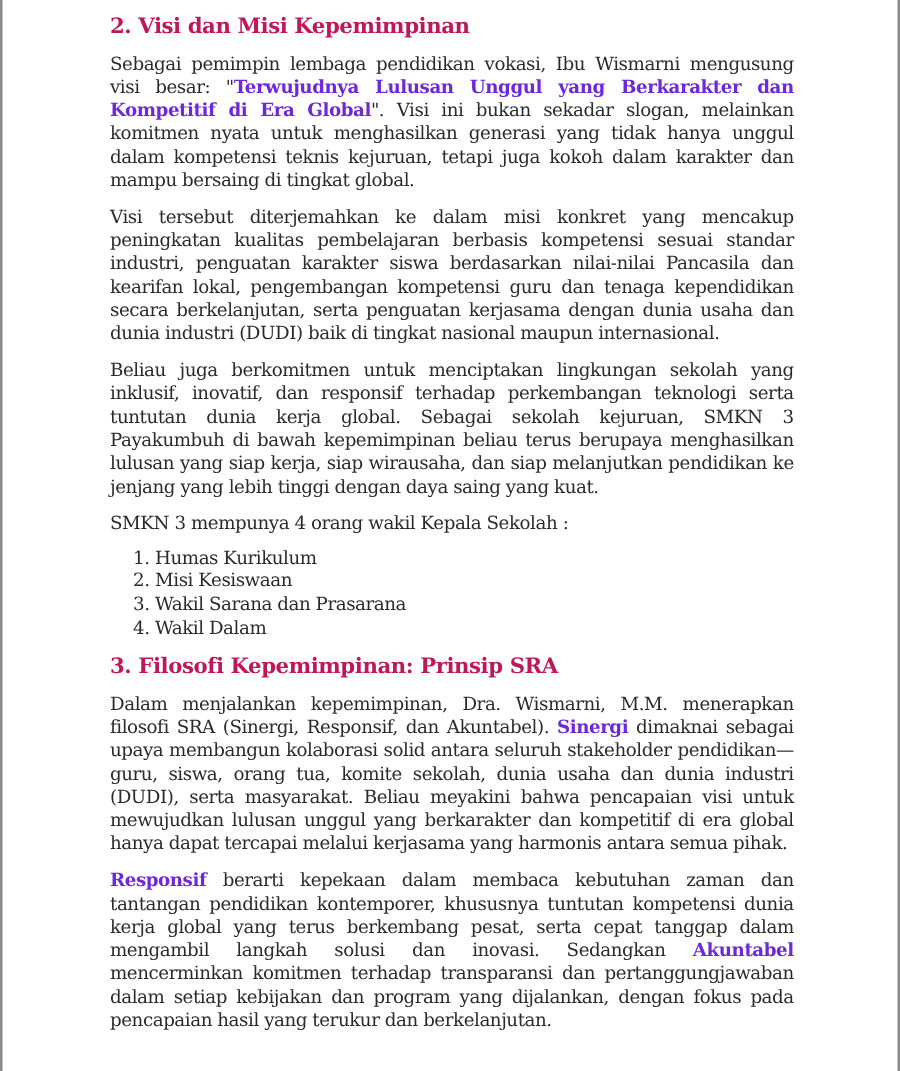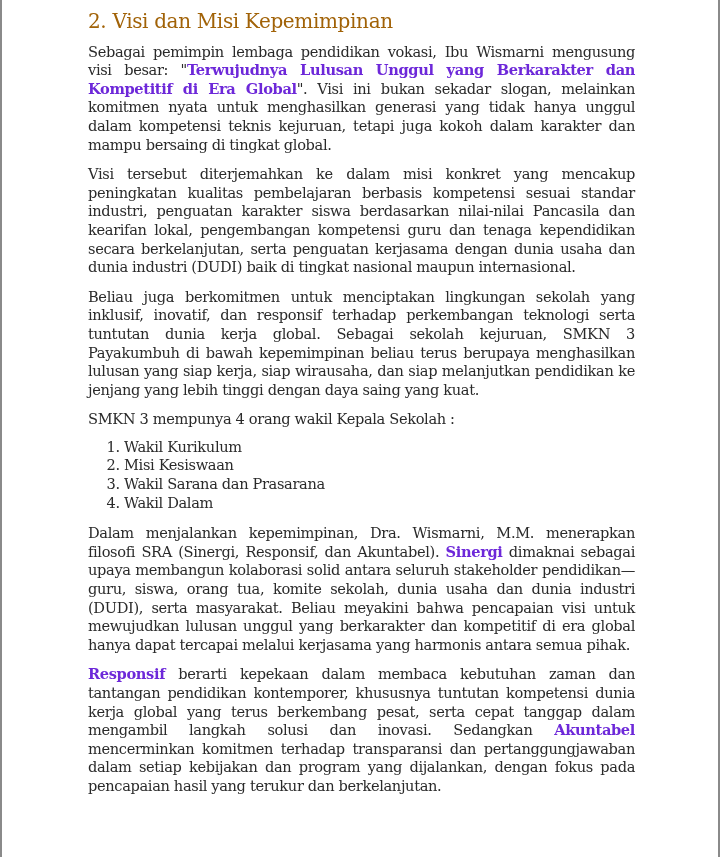--- a/index.html
+++ b/index.html
@@ -16,23 +16,23 @@
   .page {
     position: absolute;
     left: 86px; width: 547px; top: 8px;
     font-size: 14.6px;
     line-height: 18.6px;
     letter-spacing: -0.35px;
   }
   p { margin: 0 0 11px 0; text-align: justify; }
   h2 {
     margin: 4px 0 12px 0;
-    font-size: 20px;
-    font-weight: normal;
-    color: #a16207;
+    font-size: 17px;
+    font-weight: bold;
+    color: #be185d;
     line-height: 18.6px;
   }
   b { color: #6d28d9; }
   ol { margin: 0 0 12px 0; padding-left: 36px; }
   ol li { line-height: 18.6px; }
 </style>
 </head>
 <body>
 
 <div class="page">
@@ -41,23 +41,24 @@
 
   <p><span>Sebagai pemimpin lembaga pendidikan vokasi, Ibu Wismarni mengusung visi besar: "</span><b>Terwujudnya Lulusan Unggul yang Berkarakter dan Kompetitif di Era Global</b><span>". Visi ini bukan sekadar slogan, melainkan komitmen nyata untuk menghasilkan generasi yang tidak hanya unggul dalam kompetensi teknis kejuruan, tetapi juga kokoh dalam karakter dan mampu bersaing di tingkat global.</span></p>
 
   <p>Visi tersebut diterjemahkan ke dalam misi konkret yang mencakup peningkatan kualitas pembelajaran berbasis kompetensi sesuai standar industri, penguatan karakter siswa berdasarkan nilai-nilai Pancasila dan kearifan lokal, pengembangan kompetensi guru dan tenaga kependidikan secara berkelanjutan, serta penguatan kerjasama dengan dunia usaha dan dunia industri (DUDI) baik di tingkat nasional maupun internasional.</p>
 
   <p>Beliau juga berkomitmen untuk menciptakan lingkungan sekolah yang inklusif, inovatif, dan responsif terhadap perkembangan teknologi serta tuntutan dunia kerja global. Sebagai sekolah kejuruan, SMKN 3 Payakumbuh di bawah kepemimpinan beliau terus berupaya menghasilkan lulusan yang siap kerja, siap wirausaha, dan siap melanjutkan pendidikan ke jenjang yang lebih tinggi dengan daya saing yang kuat.</p>
 
   <p style="margin-bottom:9px">SMKN 3 mempunya 4 orang wakil Kepala Sekolah :</p>
 
   <ol>
-    <li>Wakil Kurikulum</li>
+    <li>Humas Kurikulum</li>
     <li>Misi Kesiswaan</li>
     <li>Wakil Sarana dan Prasarana</li>
     <li>Wakil Dalam</li>
   </ol>
 
+  <h2>3. Filosofi Kepemimpinan: Prinsip SRA</h2>
 
   <p><span>Dalam menjalankan kepemimpinan, Dra. Wismarni, M.M. menerapkan filosofi SRA (Sinergi, Responsif, dan Akuntabel). </span><b>Sinergi</b><span> dimaknai sebagai upaya membangun kolaborasi solid antara seluruh stakeholder pendidikan—guru, siswa, orang tua, komite sekolah, dunia usaha dan dunia industri (DUDI), serta masyarakat. Beliau meyakini bahwa pencapaian visi untuk mewujudkan lulusan unggul yang berkarakter dan kompetitif di era global hanya dapat tercapai melalui kerjasama yang harmonis antara semua pihak.</span></p>
 
   <p><b>Responsif</b><span> berarti kepekaan dalam membaca kebutuhan zaman dan tantangan pendidikan kontemporer, khususnya tuntutan kompetensi dunia kerja global yang terus berkembang pesat, serta cepat tanggap dalam mengambil langkah solusi dan inovasi. Sedangkan </span><b>Akuntabel</b><span> mencerminkan komitmen terhadap transparansi dan pertanggungjawaban dalam setiap kebijakan dan program yang dijalankan, dengan fokus pada pencapaian hasil yang terukur dan berkelanjutan.</span></p>
 </div>
 
 </body></html>

